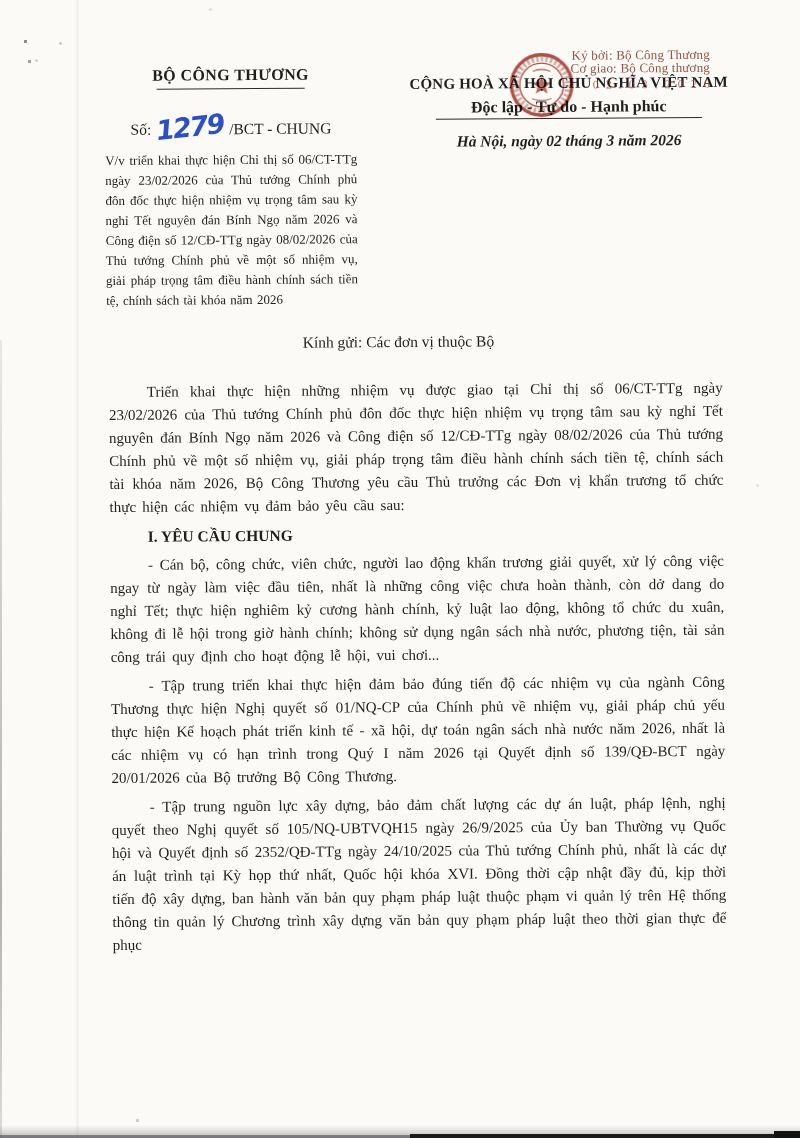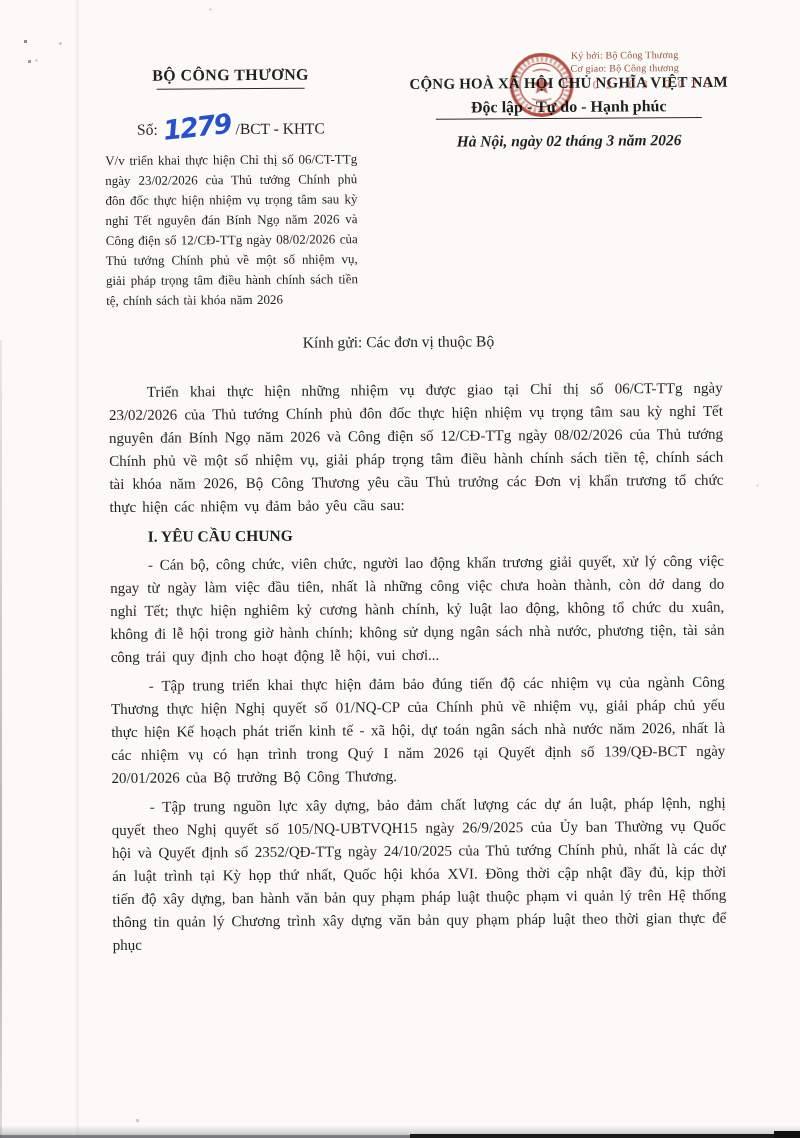--- a/index.html
+++ b/index.html
@@ -35,21 +35,21 @@
   }
 
   .subject { margin-top: 12px; text-align: justify; font-size: 13px; line-height: 20px; word-spacing: 1px; color: #232323; }
 
   .national-line { font-weight: 700; font-size: 15px; margin-top: 12px; white-space: nowrap; letter-spacing: .2px; }
   .motto { font-weight: 700; font-size: 16px; margin-top: 6px; white-space: nowrap; }
   .motto-underline { width: 266px; border-bottom: 1.6px solid #2b2b2b; margin: 2px auto 0; }
   .place-date { font-style: italic; font-weight: 700; font-size: 15.5px; margin-top: 13px; white-space: nowrap; }
 
   
-  .sig-block { position: absolute; left: 574px; top: 51px; text-align: center; color: #8b4536; font-size: 10px; line-height: 12.5px; letter-spacing: .2px; opacity: .92; }
+  .sig-block { position: absolute; left: 574px; top: 51px; text-align: right; color: #8b4536; font-size: 13px; line-height: 12.5px; letter-spacing: .2px; opacity: .92; }
   .sig-line3 {
     position: absolute; left: 596px; top: 79px;
     color: rgba(160, 60, 45, .7);
     font-size: 12px; letter-spacing: 7px; white-space: nowrap;
   }
 
   
   .seal { position: absolute; left: 506px; top: 47px; width: 78px; height: 78px; mix-blend-mode: multiply; opacity: .85; filter: blur(.3px); }
 
   
@@ -88,21 +88,21 @@
 
   <div class="tilt">
 
     <div class="header-row">
       <div class="col-left">
         <div class="org-name">BỘ CÔNG THƯƠNG</div>
         <div class="org-underline"></div>
         <div class="doc-number">
           <span>Số:</span>
           <span class="handwritten">1279</span>
-          <span>/BCT - KHTC</span>
+          <span>/BCT - CHUNG</span>
         </div>
         <div class="subject">V/v triển khai thực hiện Chỉ thị số 06/CT-TTg ngày 23/02/2026 của Thủ tướng Chính phủ đôn đốc thực hiện nhiệm vụ trọng tâm sau kỳ nghỉ Tết nguyên đán Bính Ngọ năm 2026 và Công điện số 12/CĐ-TTg ngày 08/02/2026 của Thủ tướng Chính phủ về một số nhiệm vụ, giải pháp trọng tâm điều hành chính sách tiền tệ, chính sách tài khóa năm 2026</div>
       </div>
 
       <div class="col-right">
         <div class="national-line">CỘNG HOÀ XÃ HỘI CHỦ NGHĨA VIỆT NAM</div>
         <div class="motto">Độc lập - Tự do - Hạnh phúc</div>
         <div class="motto-underline"></div>
         <div class="place-date">Hà Nội, ngày 02 tháng 3 năm 2026</div>
       </div>

